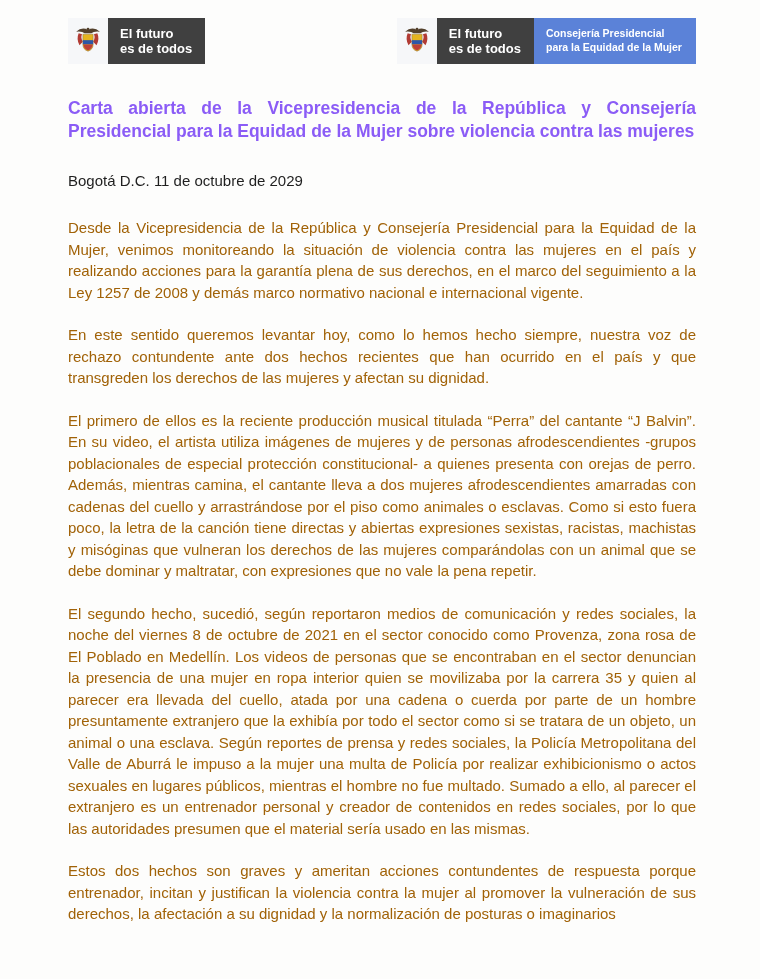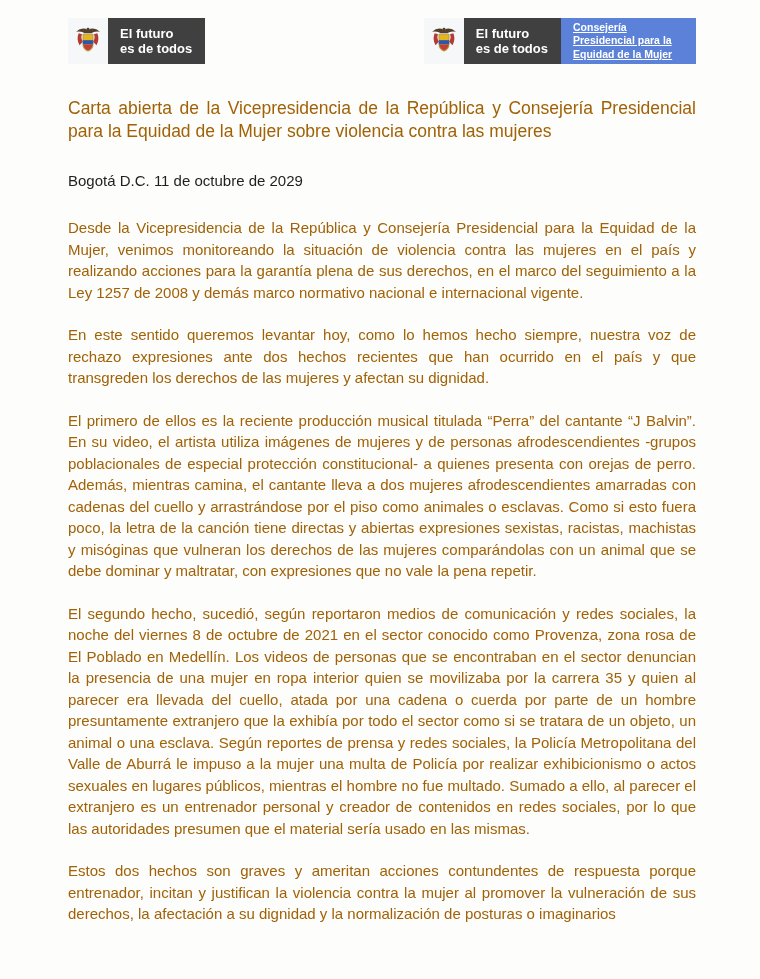--- a/index.html
+++ b/index.html
@@ -55,31 +55,30 @@
   }
   .entity-vice {
     font-size: 13px;
     padding: 0 16px;
     white-space: nowrap;
   }
   .entity-consejeria {
     font-size: 10.5px;
     line-height: 1.3;
     padding: 0 12px;
-    width: 135px;
-    text-decoration: underline;
+    width: 162px;
   }
 
   
   .doc-title {
     font-size: 17.5px;
-    font-weight: normal;
+    font-weight: bold;
     line-height: 23px;
     text-align: justify;
-    color: #a16207;
+    color: #8b5cf6;
     margin-bottom: 27px;
   }
   .dateline {
     font-size: 15px;
     line-height: 21px;
     margin-bottom: 26px;
   }
   .body-para {
     font-size: 15px;
     line-height: 21.5px;
@@ -133,19 +132,19 @@
     </div>
 
   </header>
 
   <main>
     <h1 class="doc-title">Carta abierta de la Vicepresidencia de la República y Consejería Presidencial para la Equidad de la Mujer sobre violencia contra las mujeres</h1>
 
     <p class="dateline">Bogotá D.C. 11 de octubre de 2029</p>
 
     <p class="body-para">Desde la Vicepresidencia de la República y Consejería Presidencial para la Equidad de la Mujer, venimos monitoreando la situación de violencia contra las mujeres en el país y realizando acciones para la garantía plena de sus derechos, en el marco del seguimiento a la Ley 1257 de 2008 y demás marco normativo nacional e internacional vigente.</p>
-    <p class="body-para">En este sentido queremos levantar hoy, como lo hemos hecho siempre, nuestra voz de rechazo expresiones ante dos hechos recientes que han ocurrido en el país y que transgreden los derechos de las mujeres y afectan su dignidad.</p>
+    <p class="body-para">En este sentido queremos levantar hoy, como lo hemos hecho siempre, nuestra voz de rechazo contundente ante dos hechos recientes que han ocurrido en el país y que transgreden los derechos de las mujeres y afectan su dignidad.</p>
     <p class="body-para">El primero de ellos es la reciente producción musical titulada “Perra” del cantante “J Balvin”. En su video, el artista utiliza imágenes de mujeres y de personas afrodescendientes -grupos poblacionales de especial protección constitucional- a quienes presenta con orejas de perro. Además, mientras camina, el cantante lleva a dos mujeres afrodescendientes amarradas con cadenas del cuello y arrastrándose por el piso como animales o esclavas. Como si esto fuera poco, la letra de la canción tiene directas y abiertas expresiones sexistas, racistas, machistas y misóginas que vulneran los derechos de las mujeres comparándolas con un animal que se debe dominar y maltratar, con expresiones que no vale la pena repetir.</p>
     <p class="body-para">El segundo hecho, sucedió, según reportaron medios de comunicación y redes sociales, la noche del viernes 8 de octubre de 2021 en el sector conocido como Provenza, zona rosa de El Poblado en Medellín. Los videos de personas que se encontraban en el sector denuncian la presencia de una mujer en ropa interior quien se movilizaba por la carrera 35 y quien al parecer era llevada del cuello, atada por una cadena o cuerda por parte de un hombre presuntamente extranjero que la exhibía por todo el sector como si se tratara de un objeto, un animal o una esclava. Según reportes de prensa y redes sociales, la Policía Metropolitana del Valle de Aburrá le impuso a la mujer una multa de Policía por realizar exhibicionismo o actos sexuales en lugares públicos, mientras el hombre no fue multado. Sumado a ello, al parecer el extranjero es un entrenador personal y creador de contenidos en redes sociales, por lo que las autoridades presumen que el material sería usado en las mismas.</p>
     <p class="body-para">Estos dos hechos son graves y ameritan acciones contundentes de respuesta porque entrenador, incitan y justifican la violencia contra la mujer al promover la vulneración de sus derechos, la afectación a su dignidad y la normalización de posturas o imaginarios</p>
   </main>
 
 </div>
 
 </body></html>

